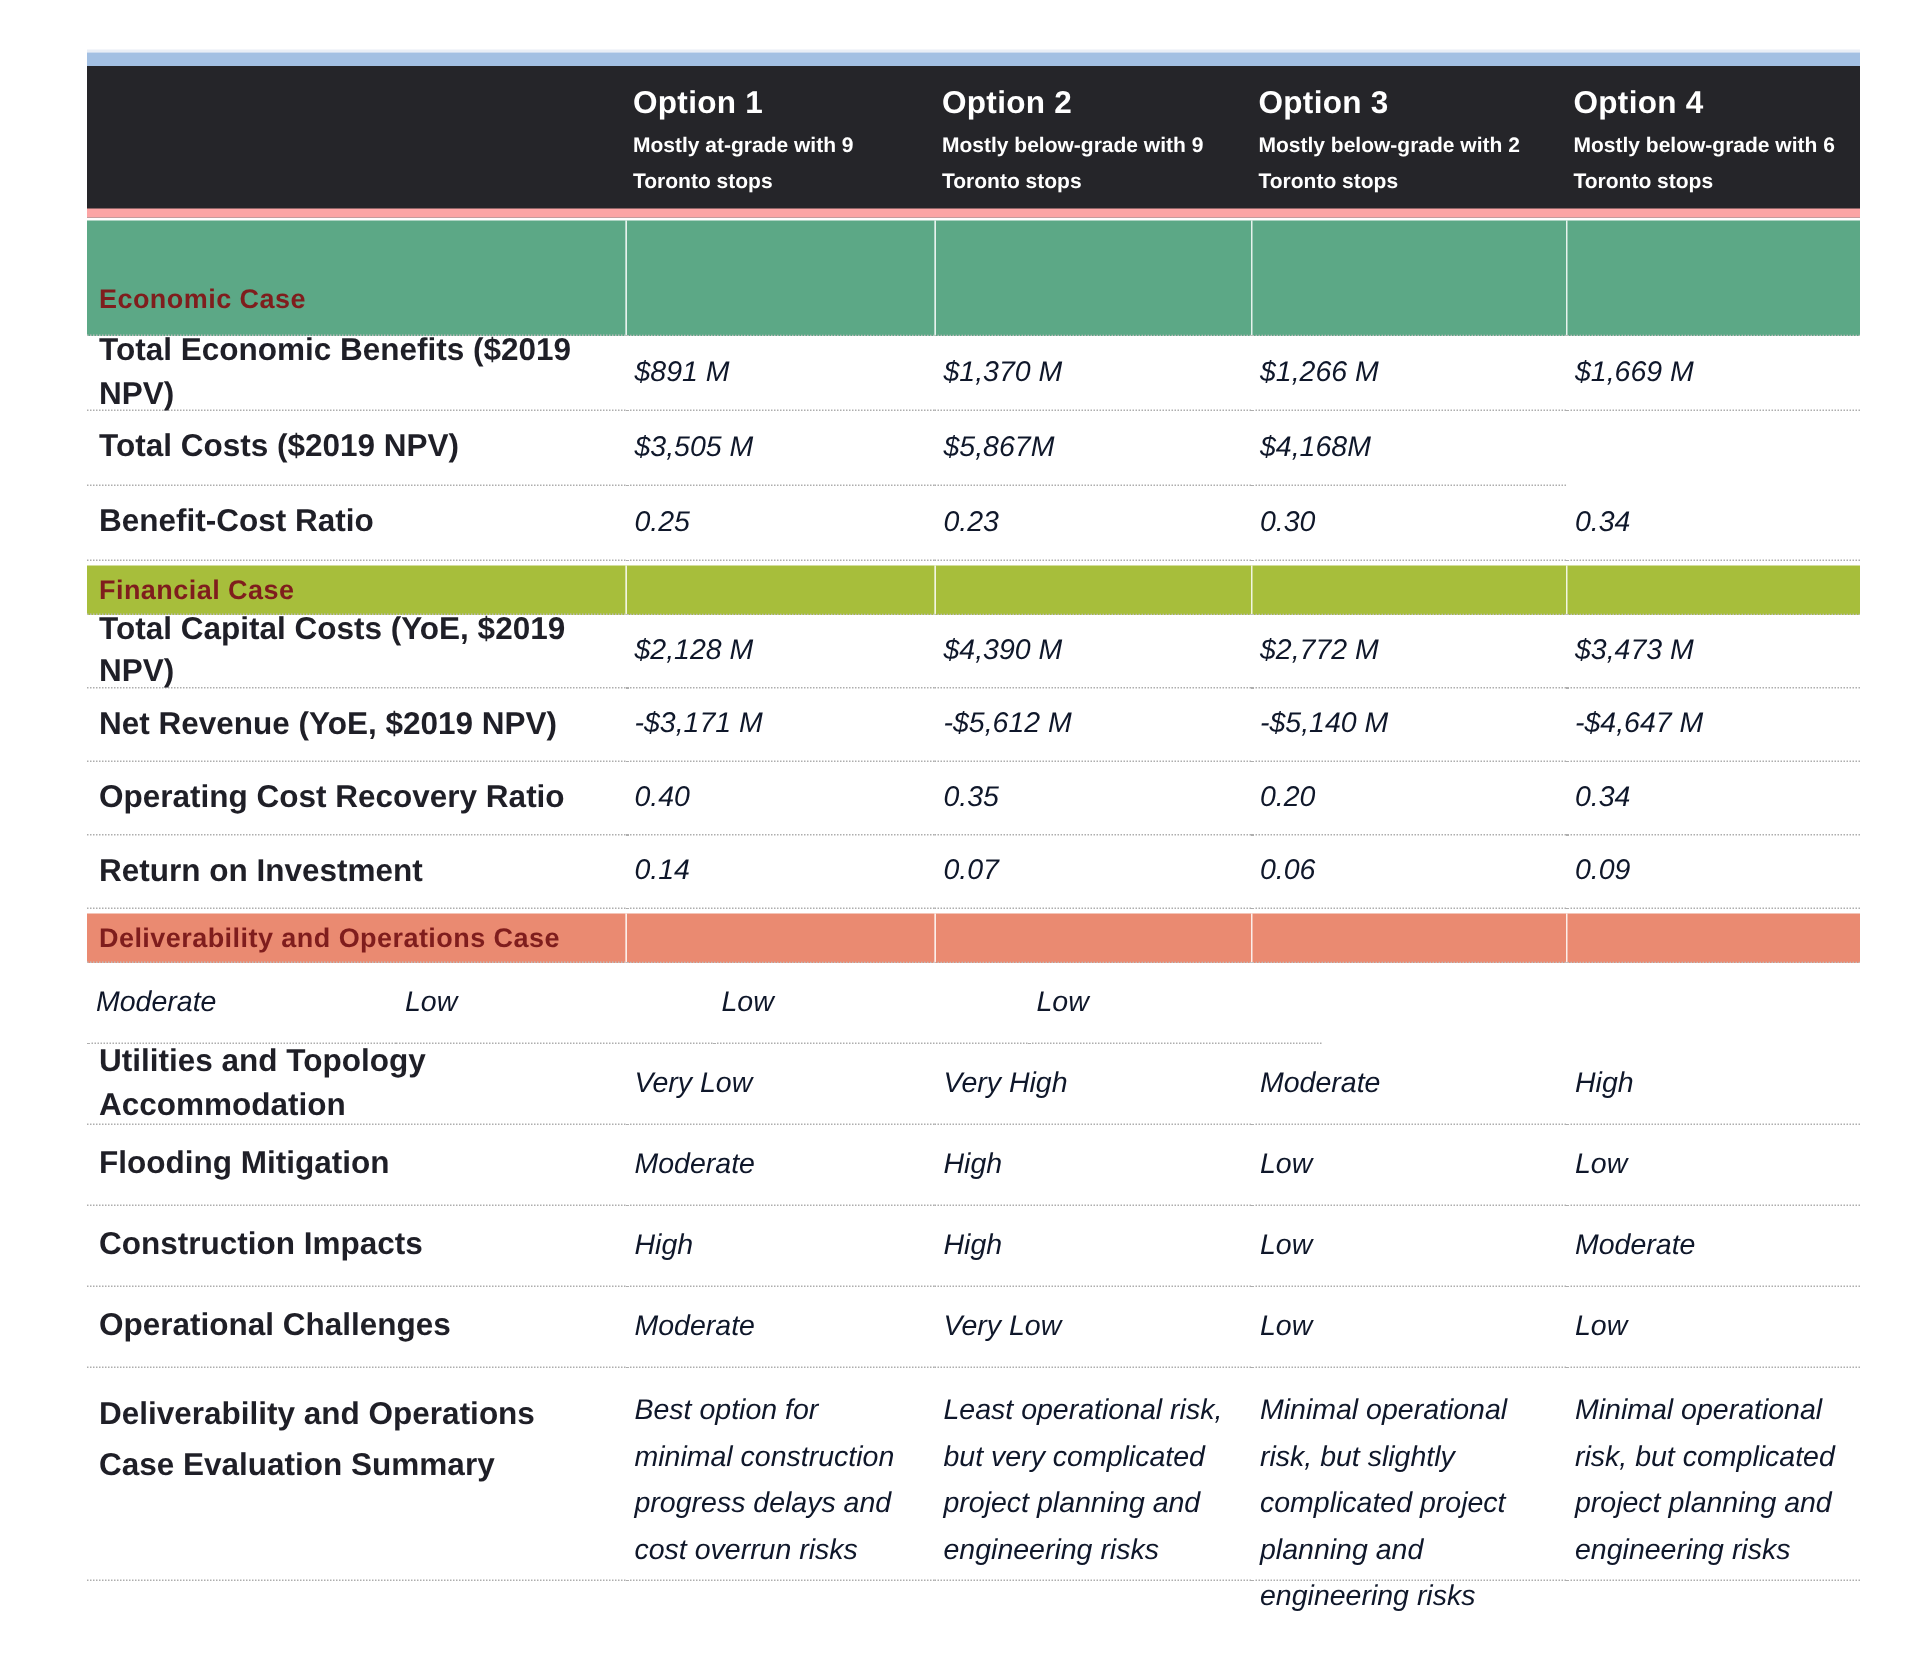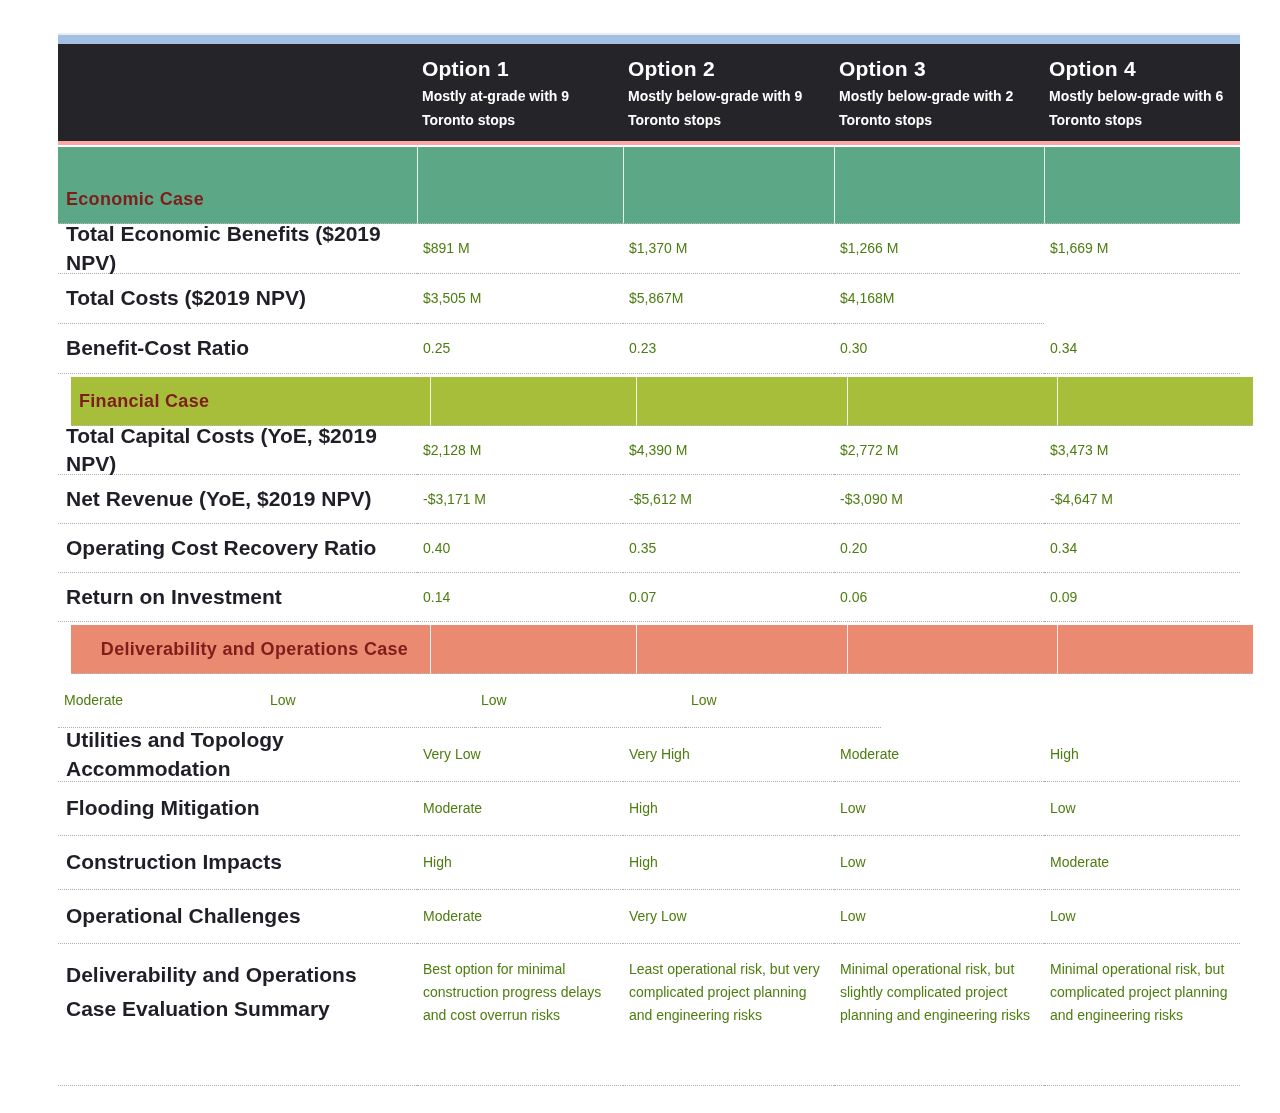--- a/index.html
+++ b/index.html
@@ -18,51 +18,51 @@
   .row { display:flex; width:100%; }
   .c0 { width:359px; }
   .c1 { width:206px; }
   .c2 { width:211px; }
   .c3 { width:210px; }
   .c4 { width:196px; }
 
   
   .header-row {
     background:#252529; color:#ffffff; height:101px;
-    border-bottom:4px solid #fca5a5;
+    border-bottom:6px solid #fca5a5;
   }
   .header-row .opt { padding:13px 8px 0 5px; }
   .opt-title { font-size:21px; font-weight:bold; letter-spacing:0.2px; }
   .opt-sub   { font-size:14px; font-weight:bold; line-height:1.72; margin-top:3px; }
 
   
   .band { color:#7f1d1d; }
   .band > div { border-bottom:1px dotted #bdbdbd; }
   .band > div + div { border-left:1px solid rgba(255,255,255,0.85); }
   .band .title { font-size:18px; font-weight:bold; padding-left:8px; letter-spacing:0.3px; }
   .band-economic { height:77px; margin-top:2px; }
   .band-economic > div { display:flex; align-items:flex-end; padding-bottom:13px; }
   .band-economic > div { background:#5CA886; }
   .band-financial > div { background:#A7BE3B; }
-  .band-deliver   > div { background:#EA8A71;justify-content:center; }
-  .band-financial, .band-deliver { height:49px; margin-top:3px;margin-left:13px; }
+  .band-deliver   > div { background:#EA8A71; }
+  .band-financial, .band-deliver { height:33px; margin-top:3px; }
   .band-financial > div, .band-deliver > div { display:flex; align-items:center; }
 
   
   .drow > div {
     border-bottom:1px dotted #aeaeae;
     display:flex; align-items:center;
   }
   .drow .lbl {
     font-weight:bold; font-size:21px; color:#1F1F27;
     padding:4px 14px 4px 8px; line-height:1.35;
   }
   .drow .val {
-    font-size:14px; color:#4d7c0f;
-    padding:4px 12px 4px 6px; line-height:1.35;
+    font-size:19px; color:#0f172a;
+    padding:4px 12px 4px 6px; line-height:1.35;font-style:italic;
   }
   .sec-economic .drow { height:50px; }
   .sec-financial .drow { height:49px; }
   .sec-deliver .drow { height:54px; }
 
   
   .drow.summary { min-height:142px; }
   .drow.summary > div { align-items:flex-start; padding-top:14px; padding-bottom:14px; }
   .drow.summary .lbl { line-height:1.6; }
   .drow.summary .val { line-height:1.63; }
@@ -141,21 +141,21 @@
       <div class="c0 lbl">Total Capital Costs (YoE, $2019 NPV)</div>
       <div class="c1 val">$2,128 M</div>
       <div class="c2 val">$4,390 M</div>
       <div class="c3 val">$2,772 M</div>
       <div class="c4 val">$3,473 M</div>
     </div>
     <div class="row drow">
       <div class="c0 lbl">Net Revenue (YoE, $2019 NPV)</div>
       <div class="c1 val">-$3,171 M</div>
       <div class="c2 val">-$5,612 M</div>
-      <div class="c3 val">-$3,090 M</div>
+      <div class="c3 val">-$5,140 M</div>
       <div class="c4 val">-$4,647 M</div>
     </div>
     <div class="row drow">
       <div class="c0 lbl">Operating Cost Recovery Ratio</div>
       <div class="c1 val">0.40</div>
       <div class="c2 val">0.35</div>
       <div class="c3 val">0.20</div>
       <div class="c4 val">0.34</div>
     </div>
     <div class="row drow">

